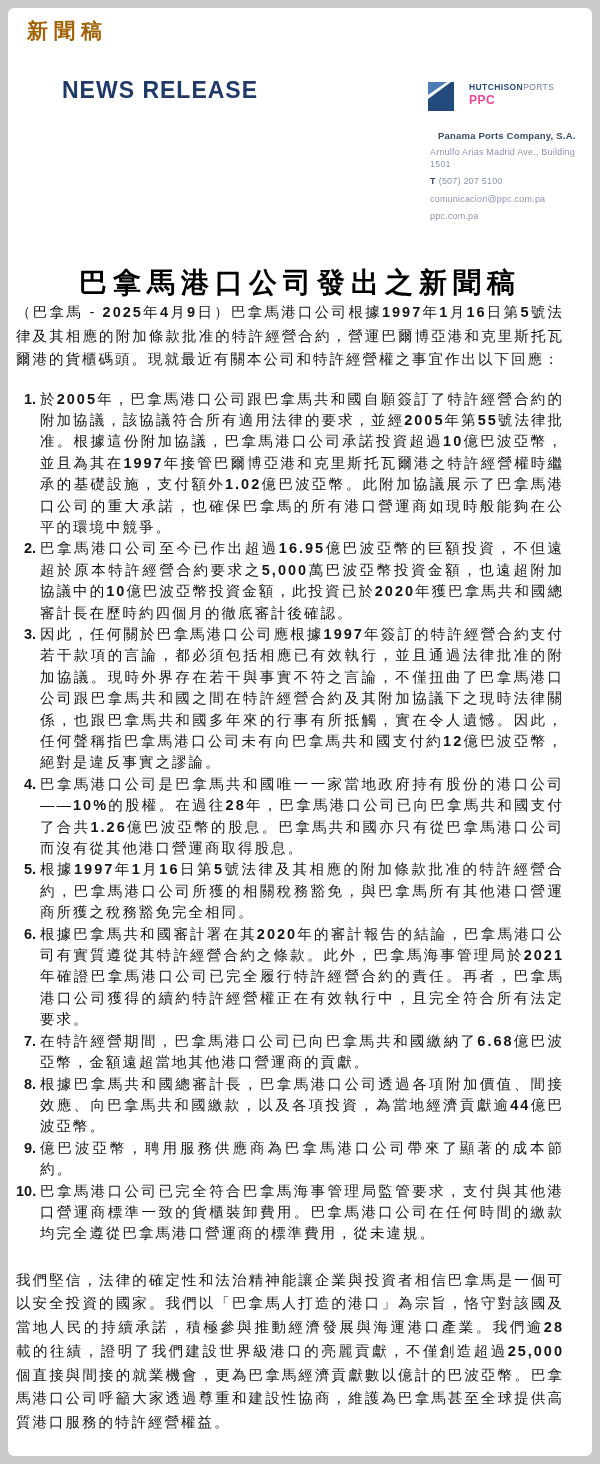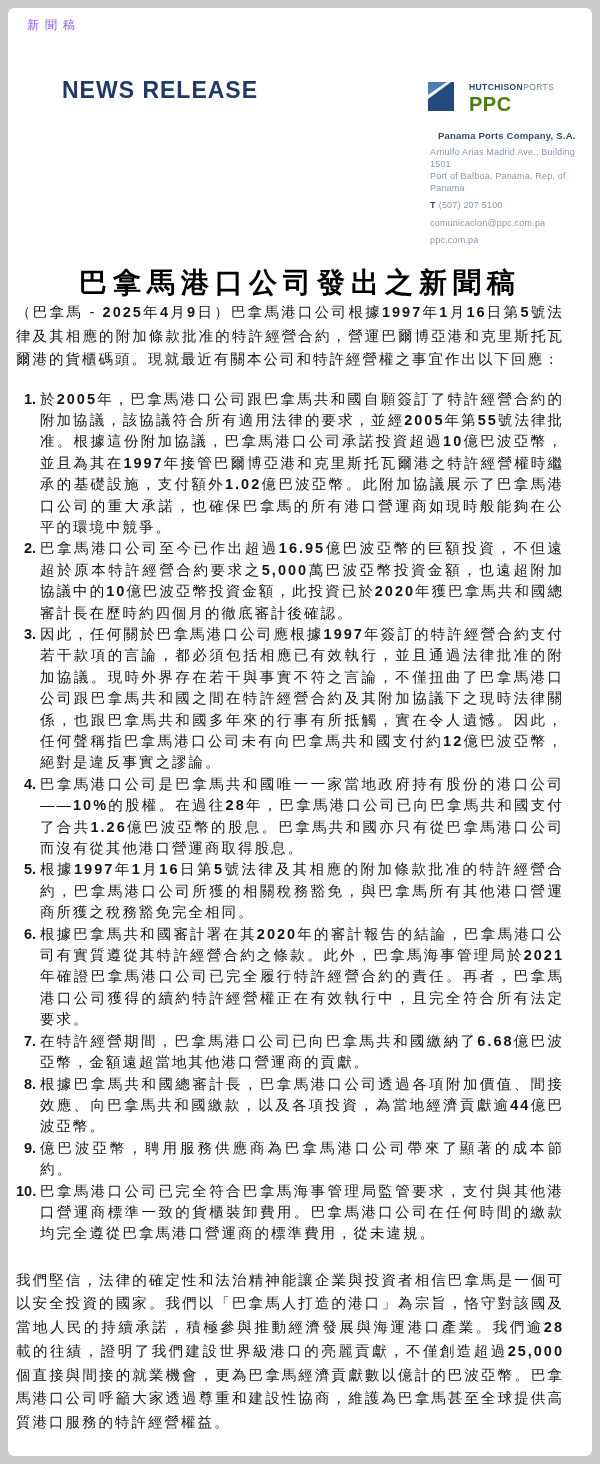--- a/index.html
+++ b/index.html
@@ -11,39 +11,39 @@
   }
   .page {
     position:absolute; inset:8px;
     background:#ffffff;
     border-radius:6px;
     overflow:hidden;
   }
   
   .tag {
     position:absolute; left:19px; top:9px;
-    color:#8b5cf6; font-size:12px; font-weight:400;
+    color:#a16207; font-size:21px; font-weight:700;
     letter-spacing:6px;
   }
   
   .news-release {
     position:absolute; left:54px; top:69px;
     color:#1f3a68; font-size:23px; font-weight:800;
     letter-spacing:1px;
   }
   .logo-block {
     position:absolute; left:420px; top:74px;
     display:flex; align-items:flex-start; gap:15px;
   }
   .logo-icon { width:26px; height:29px; display:block; }
   .logo-text { display:flex; flex-direction:column; line-height:1; margin-top:1px; }
   .brand-line { font-size:8.5px; letter-spacing:0.4px; white-space:nowrap; }
   .brand-bold { font-weight:800; color:#2a4a78; }
   .brand-light { font-weight:400; color:#6b7c94; }
-  .brand-ppc { font-size:20px; font-weight:800; color:#4d7c0f; letter-spacing:0.5px; margin-top:2px; }
+  .brand-ppc { font-size:12px; font-weight:800; color:#ec4899; letter-spacing:0.5px; margin-top:2px; }
   
   .contact {
     position:absolute; left:422px; top:122px;
     font-size:9px; color:#8996aa; line-height:12px;
     letter-spacing:0.2px;
   }
   .contact .company { font-size:9.5px; font-weight:700; color:#3a4a5e; margin-bottom:4px;padding-left:8px; }
   .contact .phone { margin-top:5px; }
   .contact .phone b { color:#3a4a5e; font-weight:700; margin-right:3px; }
   .contact .email { margin-top:6px; }
@@ -91,21 +91,20 @@
       <div class="brand-line">
         <span class="brand-bold">HUTCHISON</span><span class="brand-light">PORTS</span>
       </div>
       <div class="brand-ppc">PPC</div>
     </div>
   </div>
 
   <div class="contact">
     <div class="company">Panama Ports Company, S.A.</div>
     <div class="addr">Arnulfo Arias Madrid Ave., Building 1501</div>
-    <div class="addr">Port of Balboa, Panama, Rep. of Panama</div>
     <div class="phone"><b>T</b><span>(507) 207 5100</span></div>
     <div class="email">comunicacion@ppc.com.pa</div>
     <div class="web">ppc.com.pa</div>
   </div>
 
   <div class="doc-title">巴拿馬港口公司發出之新聞稿</div>
 
   <div class="content">
     <p class="intro">（巴拿馬 - <b>2025</b>年<b>4</b>月<b>9</b>日）巴拿馬港口公司根據<b>1997</b>年<b>1</b>月<b>16</b>日第<b>5</b>號法律及其相應的附加條款批准的特許經營合約，營運巴爾博亞港和克里斯托瓦爾港的貨櫃碼頭。現就最近有關本公司和特許經營權之事宜作出以下回應：</p>
 

